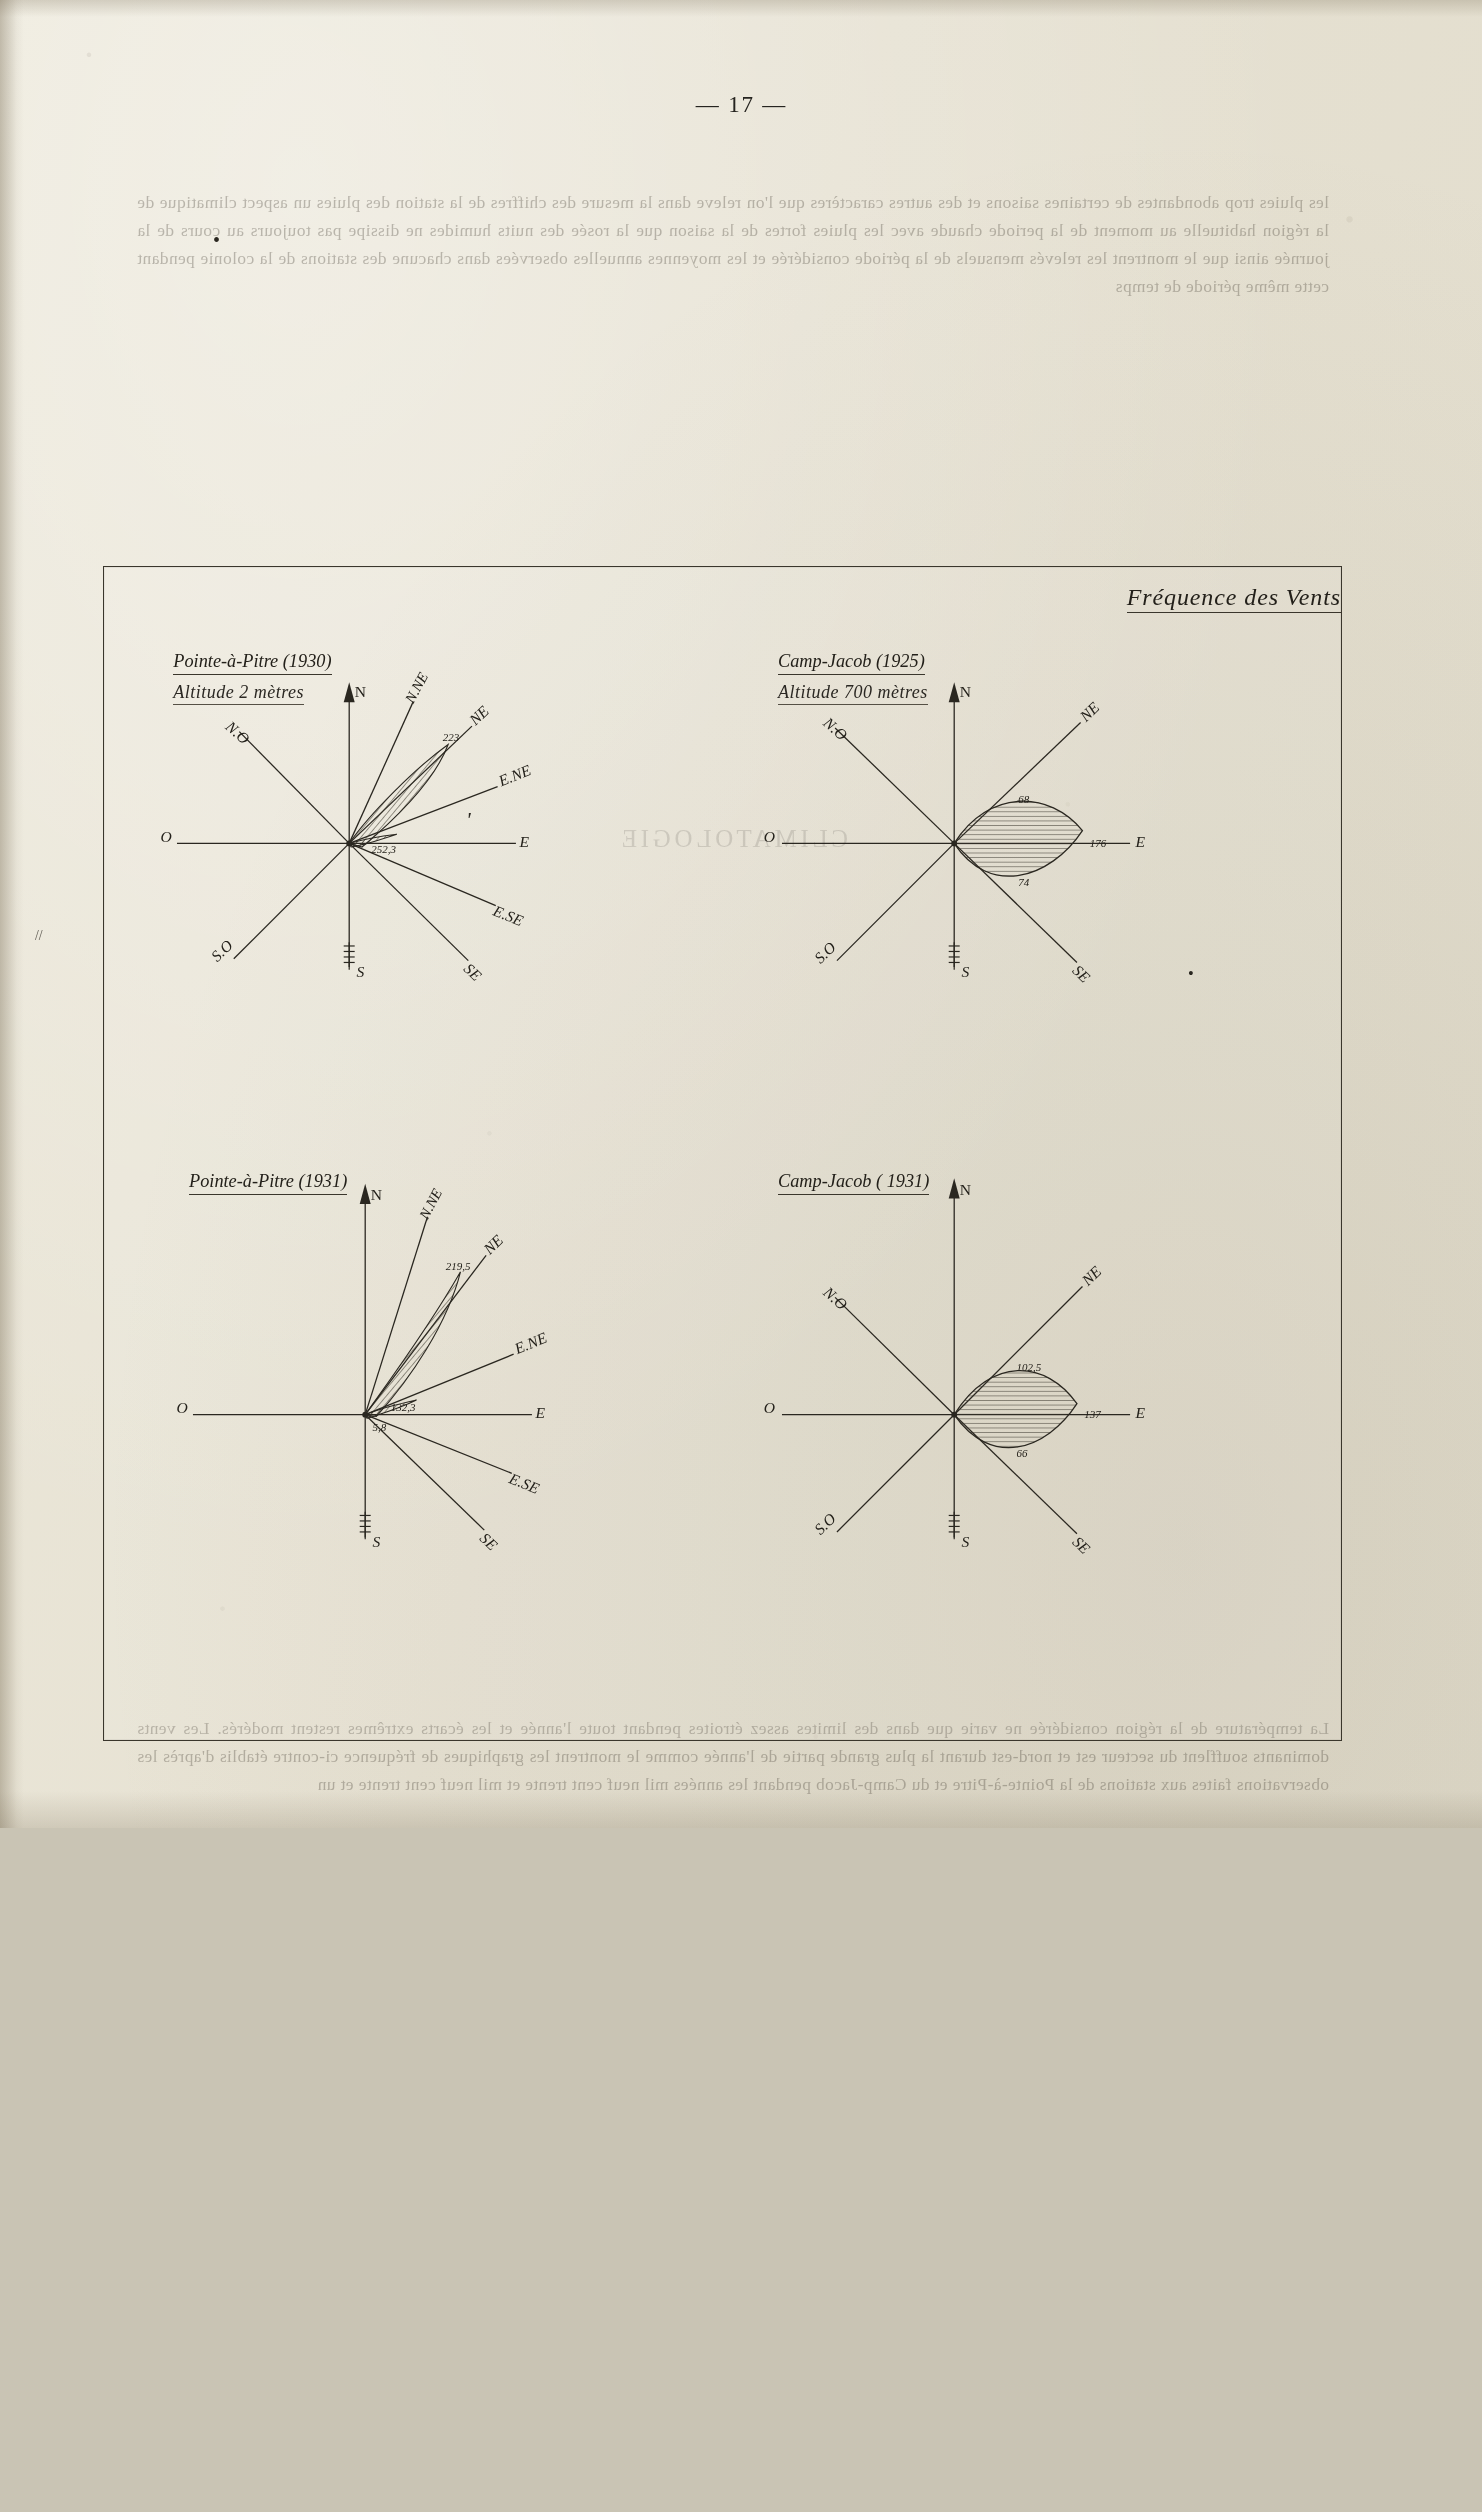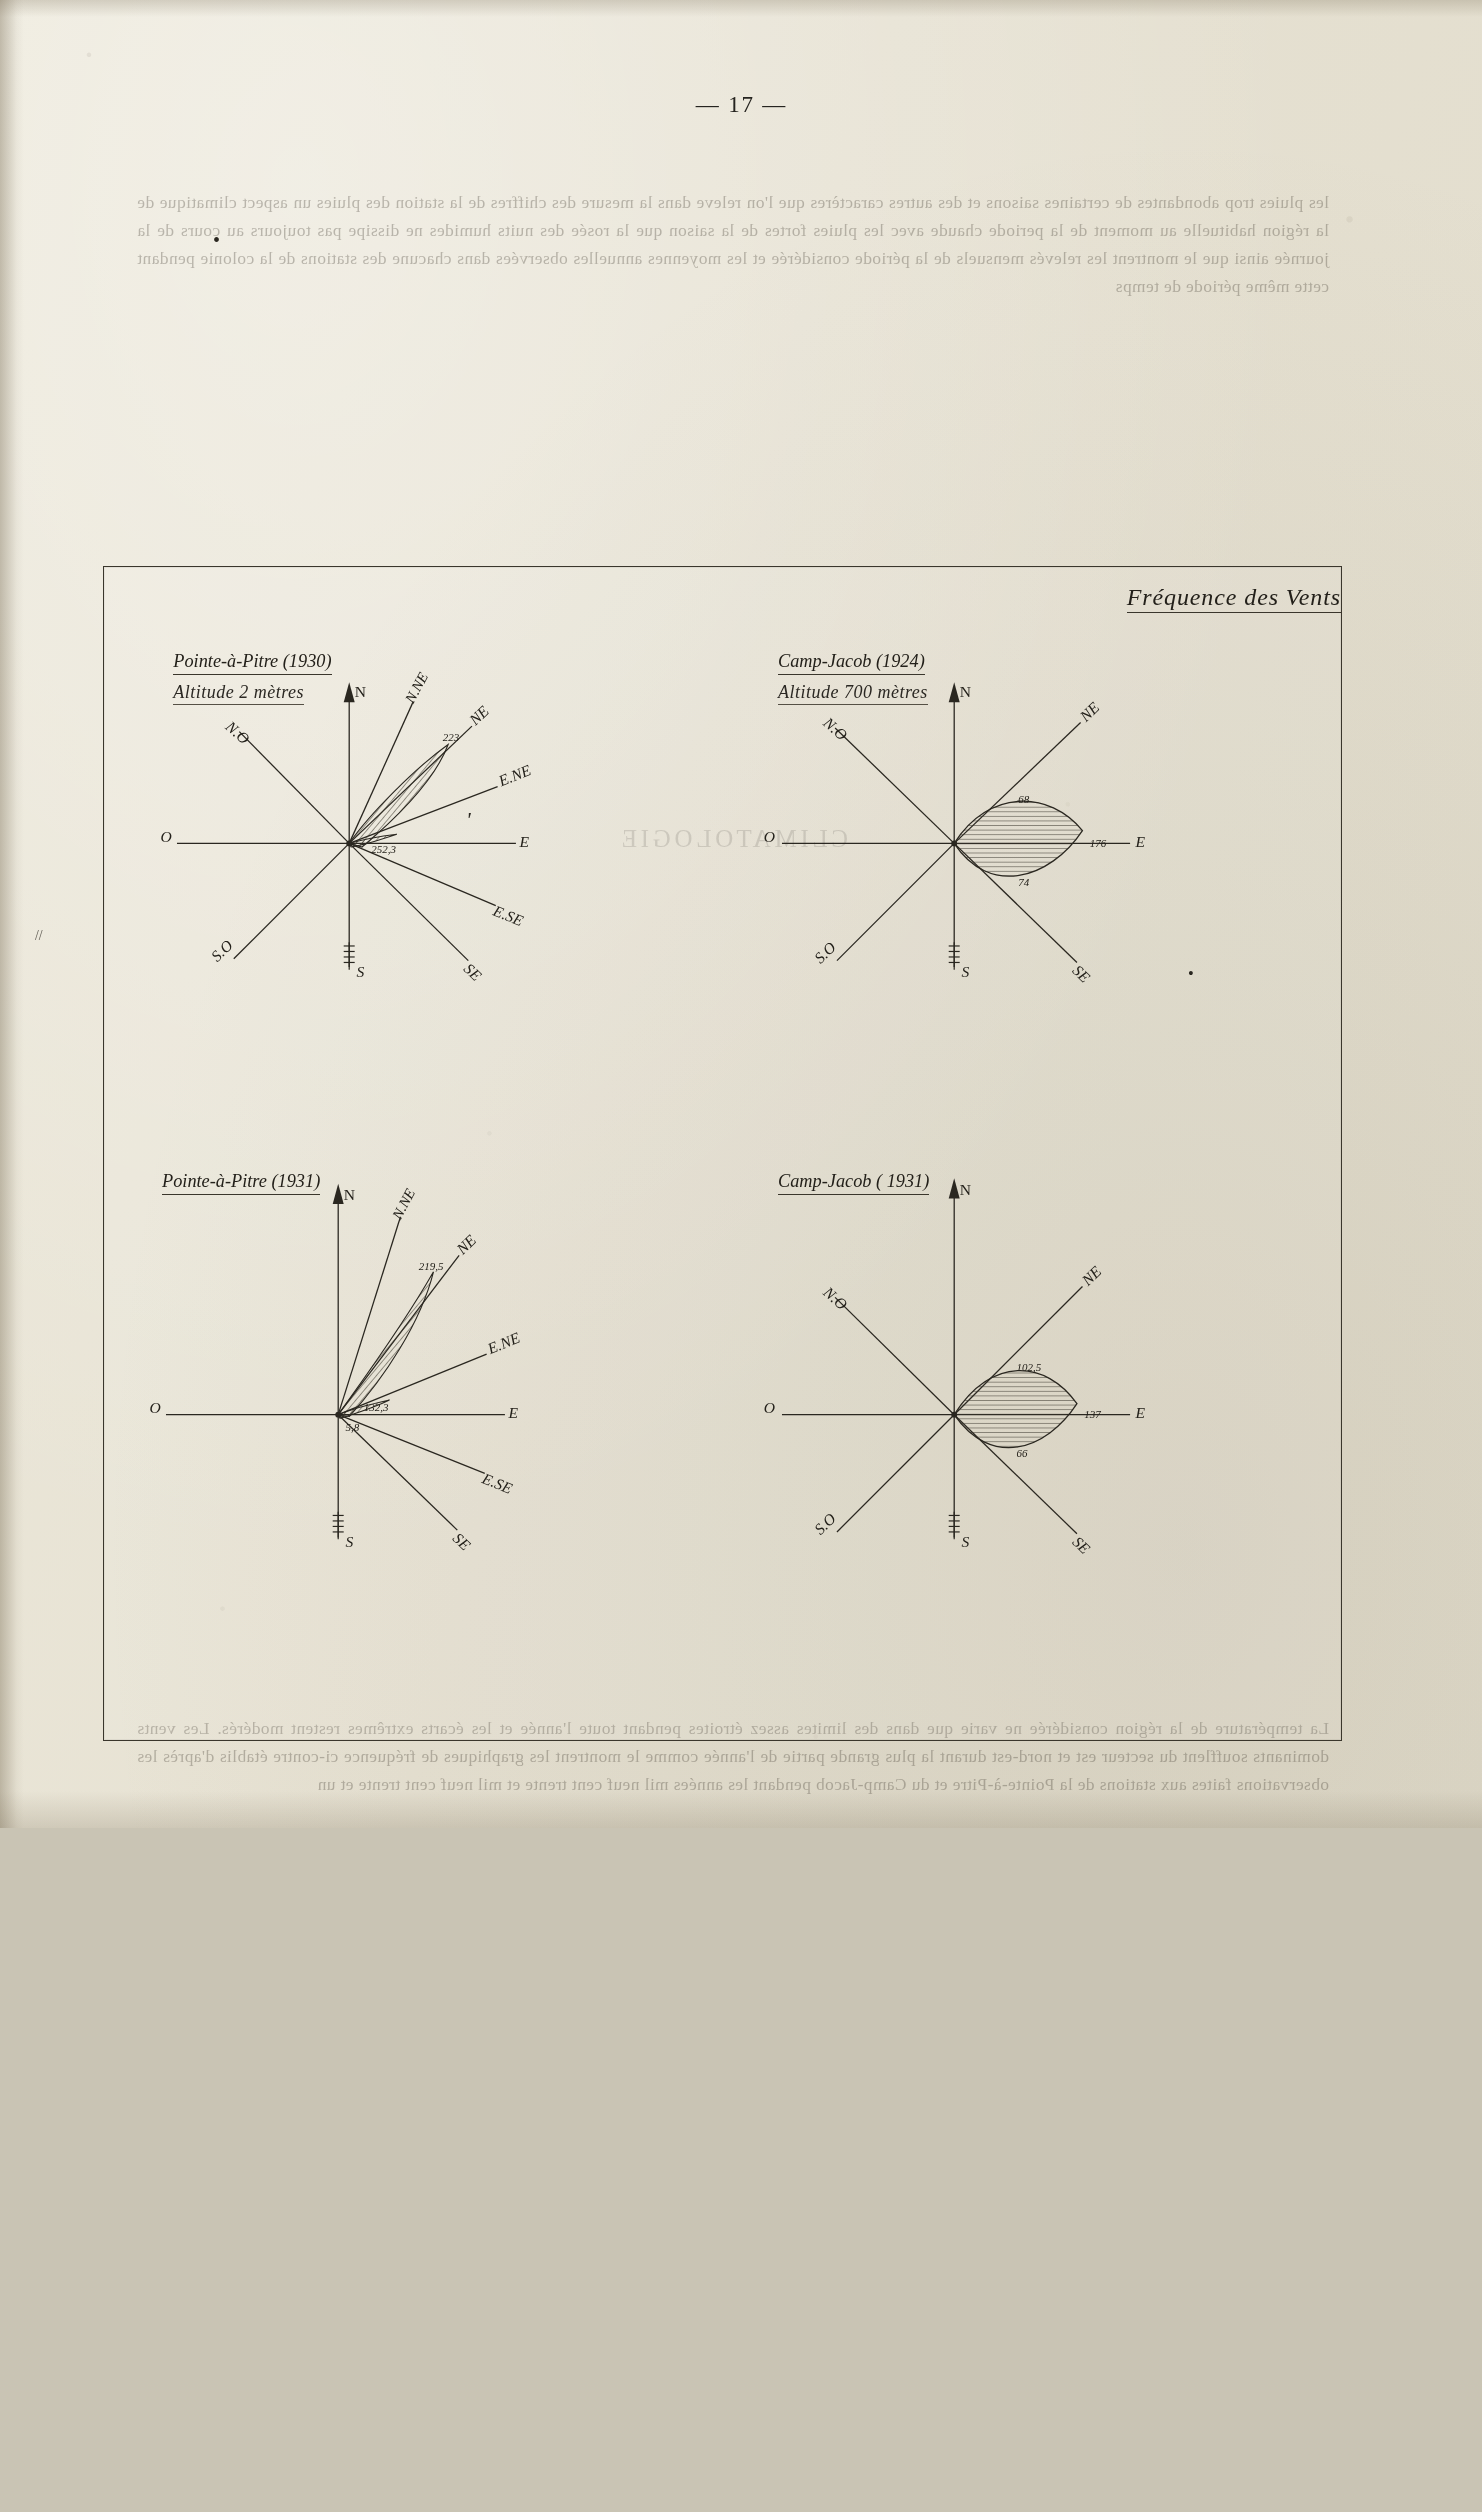--- a/index.html
+++ b/index.html
@@ -117,21 +117,21 @@
   }
 
   .rose {
     position: absolute;
     width: 568px;
     height: 513px;
     margin-top: 36px;
   }
   #rose-0 { left: 18.3px;  top: 48px; }
   #rose-1 { left: 623px; top: 48px; }
-  #rose-2 { left: 7px;  top: 568px; }
+  #rose-2 { left: 34px;  top: 568px; }
   #rose-3 { left: 623px; top: 568px; }
 
   .rose-head {
     position: absolute;
     top: 0;
     left: 51px;
     width: 385px;
   }
   .rose-title {
     font-style: italic;
@@ -278,21 +278,21 @@
         <text x="112" y="84" font-size="17" font-style="italic" transform="rotate(42 112 84)">N.O</text>
         <text x="42" y="208" font-size="17" font-style="italic">O</text>
 
         <text x="350" y="98" font-size="12" font-style="italic">223</text>
         <text x="272" y="220" font-size="12" font-style="italic">252,3</text>
       </svg>
     </div>
 
     <div class="rose" id="rose-1">
       <div class="rose-head">
-        <div class="rose-title">Camp-Jacob (1924)</div><br>
+        <div class="rose-title">Camp-Jacob (1925)</div><br>
         <div class="rose-alt">Altitude   700 mètres</div>
       </div>
       <svg class="rose-svg" viewBox="0 0 620 560">
         <g stroke="#2a2720" stroke-width="1.4" fill="none">
           <line x1="248" y1="210" x2="248" y2="40"></line>
           <line x1="248" y1="210" x2="248" y2="345"></line>
           <line x1="60" y1="210" x2="440" y2="210"></line>
           <line x1="248" y1="210" x2="386" y2="78"></line>
           <line x1="248" y1="210" x2="382" y2="340"></line>
           <line x1="248" y1="210" x2="120" y2="338"></line>

